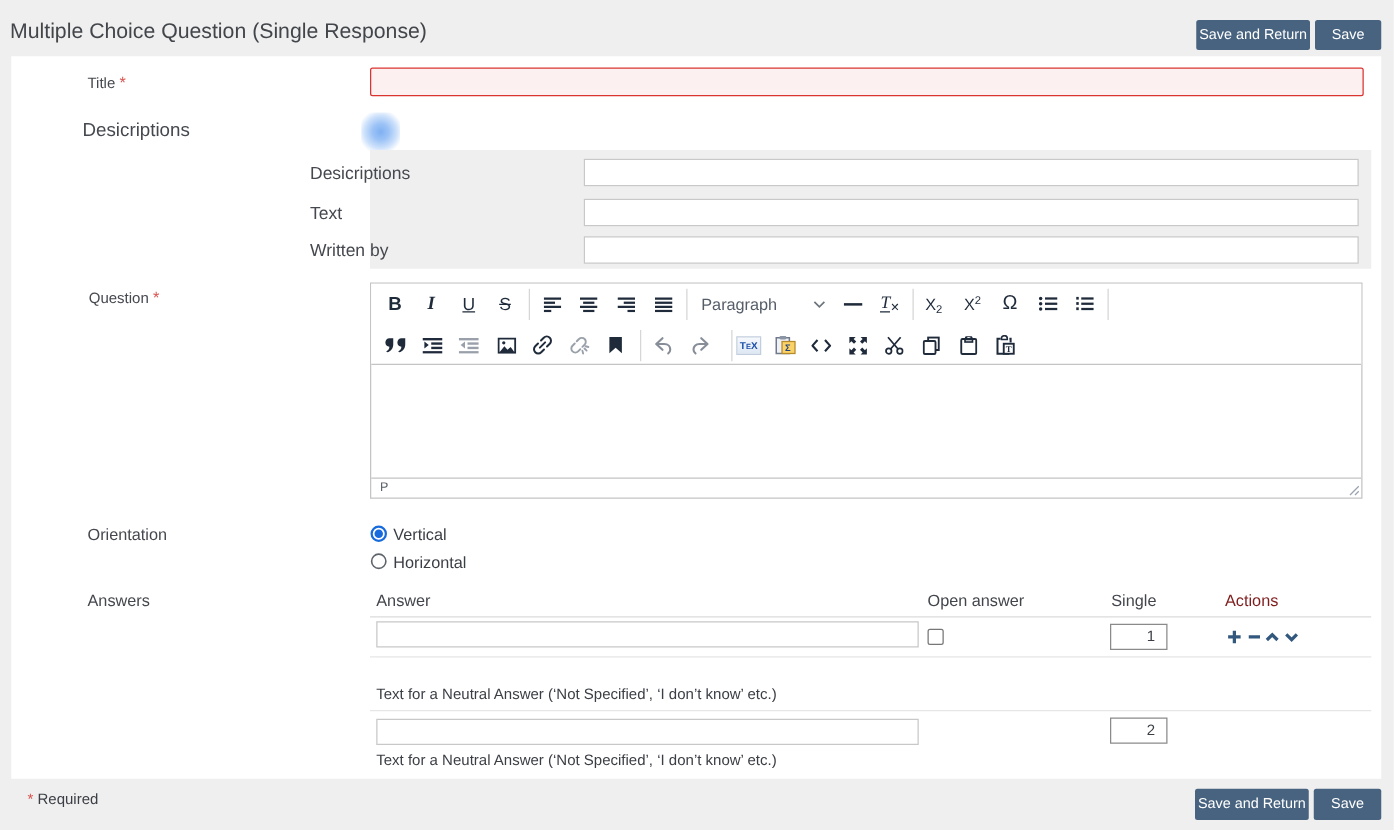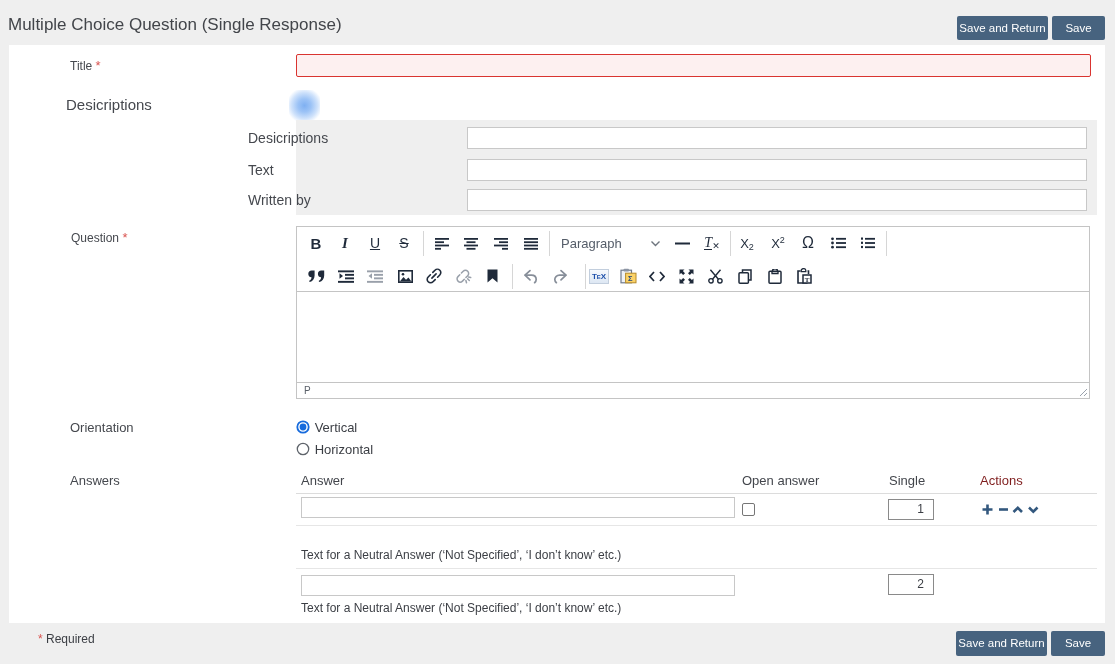--- a/index.html
+++ b/index.html
@@ -319,15 +319,15 @@
     </g>
   </svg>
 
   <div class="hr" style="left:296px; top:525px; width:801px; background:#e6e6e6;"></div>
   <div class="it" style="left:301px; top:548px;">Text for a Neutral Answer (‘Not Specified’, ‘I don’t know’ etc.)</div>
   <div class="hr" style="left:296px; top:568px; width:801px; background:#e6e6e6;"></div>
   <div class="inp" style="left:301px; top:575px; width:434px;"></div>
   <div class="inp" style="left:888px; top:574px; width:46px; border:1px solid #8a8a8a; font-size:12px; color:#3b3e44; text-align:right; line-height:19px; padding-right:9px;">2</div>
   <div class="it" style="left:301px; top:601px;">Text for a Neutral Answer (‘Not Specified’, ‘I don’t know’ etc.)</div>
 
-  <div class="abs" style="left:38px; top:631px; font-size:12px; line-height:16px; color:#3b3e44;"><span class="req">*</span> Required</div>
+  <div class="abs" style="left:22px; top:631px; font-size:12px; line-height:16px; color:#3b3e44;"><span class="req">*</span> Required</div>
   <div class="btn" style="left:956px; top:631px; width:91px; height:25px; line-height:25px;">Save and Return</div>
   <div class="btn" style="left:1051px; top:631px; width:54px; height:25px; line-height:25px;">Save</div>
 
 </body></html>

